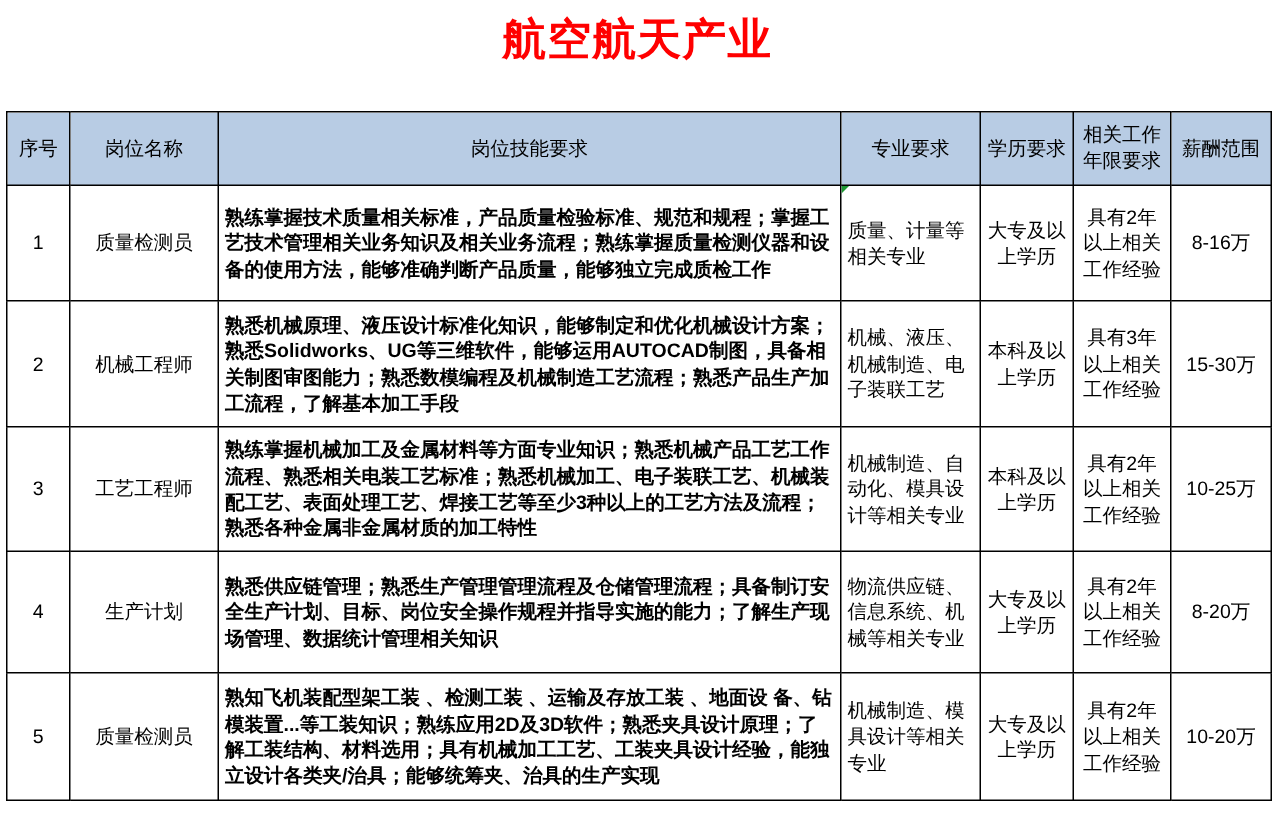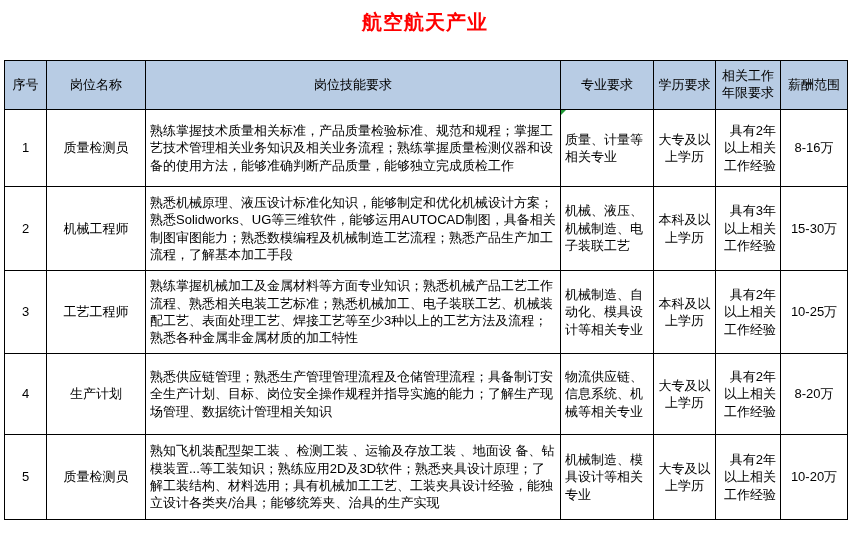--- a/index.html
+++ b/index.html
@@ -14,30 +14,30 @@
   }
   .page {
     position: relative;
     width: 850px;
     height: 558px;
   }
   h1.doc-title {
     margin: 0;
     padding-top: 9px;
     text-align: center;
-    font-size: 20px;
+    font-size: 29px;
     font-weight: bold;
     color: #ff0000;
     letter-spacing: 1px;
     line-height: 1.3;
   }
   table.jobs {
     position: absolute;
     left: 4px;
-    top: 60px;
+    top: 74px;
     width: 843px;
     border-collapse: collapse;
     table-layout: fixed;
   }
   .jobs th, .jobs td {
     border: 1px solid #000000;
     font-size: 13px;
     padding: 2px 4px;
     vertical-align: middle;
     overflow: hidden;
@@ -46,24 +46,24 @@
   .jobs thead th {
     background: #b8cce4;
     font-weight: normal;
     text-align: center;
     height: 44px;
     line-height: 1.3;
   }
   .jobs td { line-height: 1.34; }
   .c-no     { text-align: center; }
   .c-pos    { text-align: center; }
-  .c-skills { text-align: left; }
+  .c-skills { text-align: left; font-weight: bold; }
   .c-major  { text-align: left; margin-top: 12px; }
   .c-edu    { text-align: center; }
-  .c-exp    { text-align: right; margin-left: 16px; }
+  .c-exp    { text-align: center; margin-left: 16px; }
   .c-salary { text-align: center; margin-left: 18px; }
   tr.h1 { height: 77px; }
   tr.h2 { height: 84px; }
   tr.h3 { height: 83px; }
   tr.h4 { height: 81px; }
   tr.h5 { height: 85px; }
   td.cell-flagged { position: relative; }
   .flag {
     position: absolute;
     top: 0;

